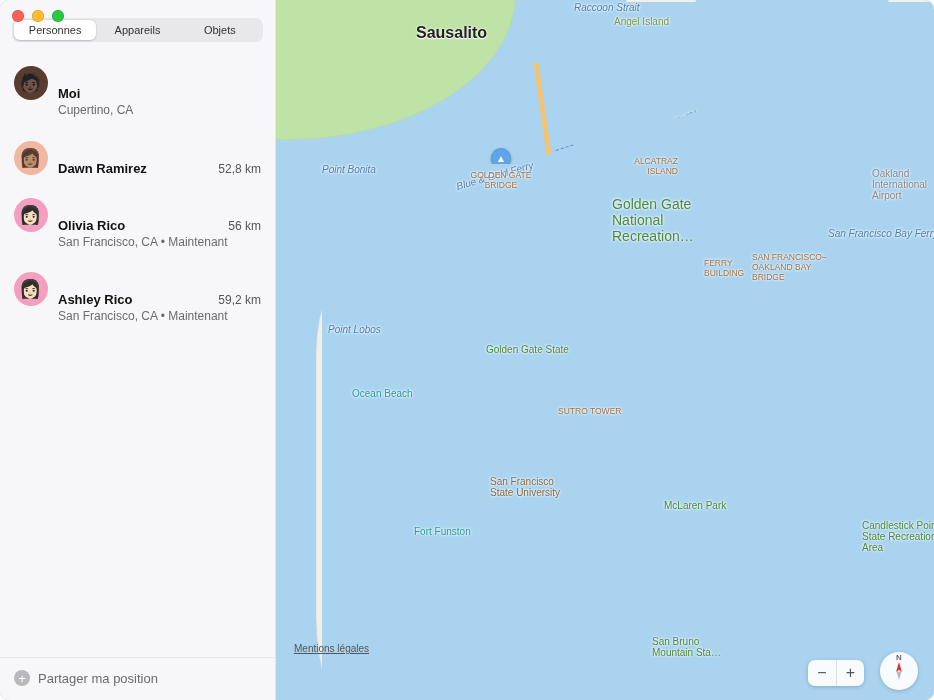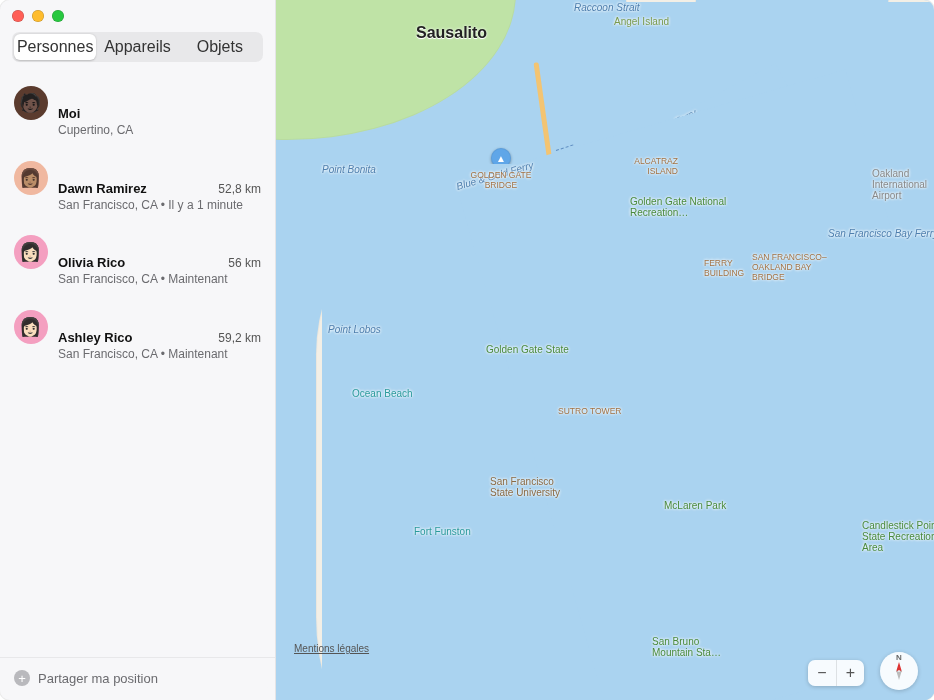--- a/index.html
+++ b/index.html
@@ -18,23 +18,23 @@
   
   #sidebar {
     position: absolute; left: 0; top: 0; bottom: 0; width: 276px;
     background: rgba(246,246,248,0.92);
     backdrop-filter: blur(10px);
     border-right: 1px solid rgba(0,0,0,0.08);
     display: flex; flex-direction: column;
     z-index: 20;
   }
   .tabs {
-    margin: 32px 12px 10px; display: flex;
+    margin: 18px 12px 10px; display: flex;
     background: rgba(0,0,0,0.06); border-radius: 7px; padding: 2px;
-    font-size: 16px;
+    font-size: 11px;
   }
   .tab {
     flex: 1; text-align: center; padding: 4px 0; border-radius: 6px;
     color: #333; cursor: default;
   }
   .tab.active { background: #fff; box-shadow: 0 0.5px 2px rgba(0,0,0,0.2); font-weight: 500; }
 
   .list { flex: 1; overflow: auto; padding: 4px 0; }
   .row {
     display: flex; align-items: flex-start; gap: 10px;
@@ -191,21 +191,20 @@
 
       <div class="row">
         <div class="avatar" style="background:#f0b8a0">
             <span>👩🏽</span>
           </div>
         <div class="row-body">
           <div class="row-top">
             <div class="name">Dawn Ramirez</div>
             <div class="dist">52,8 km</div>
           </div>
-          <div class="sub">San Francisco, CA  •  Il y a 1 minute</div>
         </div>
       </div>
 
       <div class="row">
         <div class="avatar" style="background:#f49fc0">
             <span>👩🏻</span>
           </div>
         <div class="row-body">
           <div class="row-top">
             <div class="name">Olivia Rico</div>
@@ -329,21 +328,21 @@
     <div class="place-label" style="left:428px; top:258px; font-size:8.5px; color:#a27244; text-align:left; width:56px; white-space:normal;">FERRY BUILDING</div>
     <div class="place-label" style="left:476px; top:252px; font-size:8.5px; color:#a27244; width:84px; white-space:normal;">SAN FRANCISCO–OAKLAND BAY BRIDGE</div>
     <div class="place-label" style="left:210px; top:344px; font-size:10px; color:#4a8a3c;">Golden Gate State</div>
     <div class="place-label" style="left:282px; top:406px; font-size:8.5px; color:#a27244;">SUTRO TOWER</div>
     <div class="place-label" style="left:214px; top:476px; font-size:10px; color:#8a6a44; width:90px; white-space:normal;">San Francisco State University</div>
     <div class="place-label" style="left:138px; top:526px; font-size:10px; color:#2a9a9c;">Fort Funston</div>
     <div class="place-label" style="left:76px;  top:388px; font-size:10px; color:#2a9a9c;">Ocean Beach</div>
     <div class="place-label" style="left:388px; top:500px; font-size:10px; color:#4a8a3c;">McLaren Park</div>
     <div class="place-label" style="left:586px; top:520px; font-size:10px; color:#4a8a3c; width:80px; white-space:normal;">Candlestick Point State Recreation Area</div>
     <div class="place-label" style="left:376px; top:636px; font-size:10px; color:#4a8a3c; width:90px; white-space:normal;">San Bruno Mountain Sta…</div>
-    <div class="place-label" style="left:354px; top:196px; font-size:10px; color:#4a8a3c; width:100px; white-space:normal;">Golden Gate National Recreation…</div>
+    <div class="place-label" style="left:336px; top:196px; font-size:14px; color:#4a8a3c; width:100px; white-space:normal;">Golden Gate National Recreation…</div>
 
     <a class="legal">Mentions légales</a>
 
     <div class="zoom">
       <div class="zbtn">−</div>
       <div class="zbtn">+</div>
     </div>
     <div class="compass">
       <svg viewBox="0 0 24 24">
         <polygon points="12,3 15,13 12,11 9,13" fill="#d33"></polygon>

